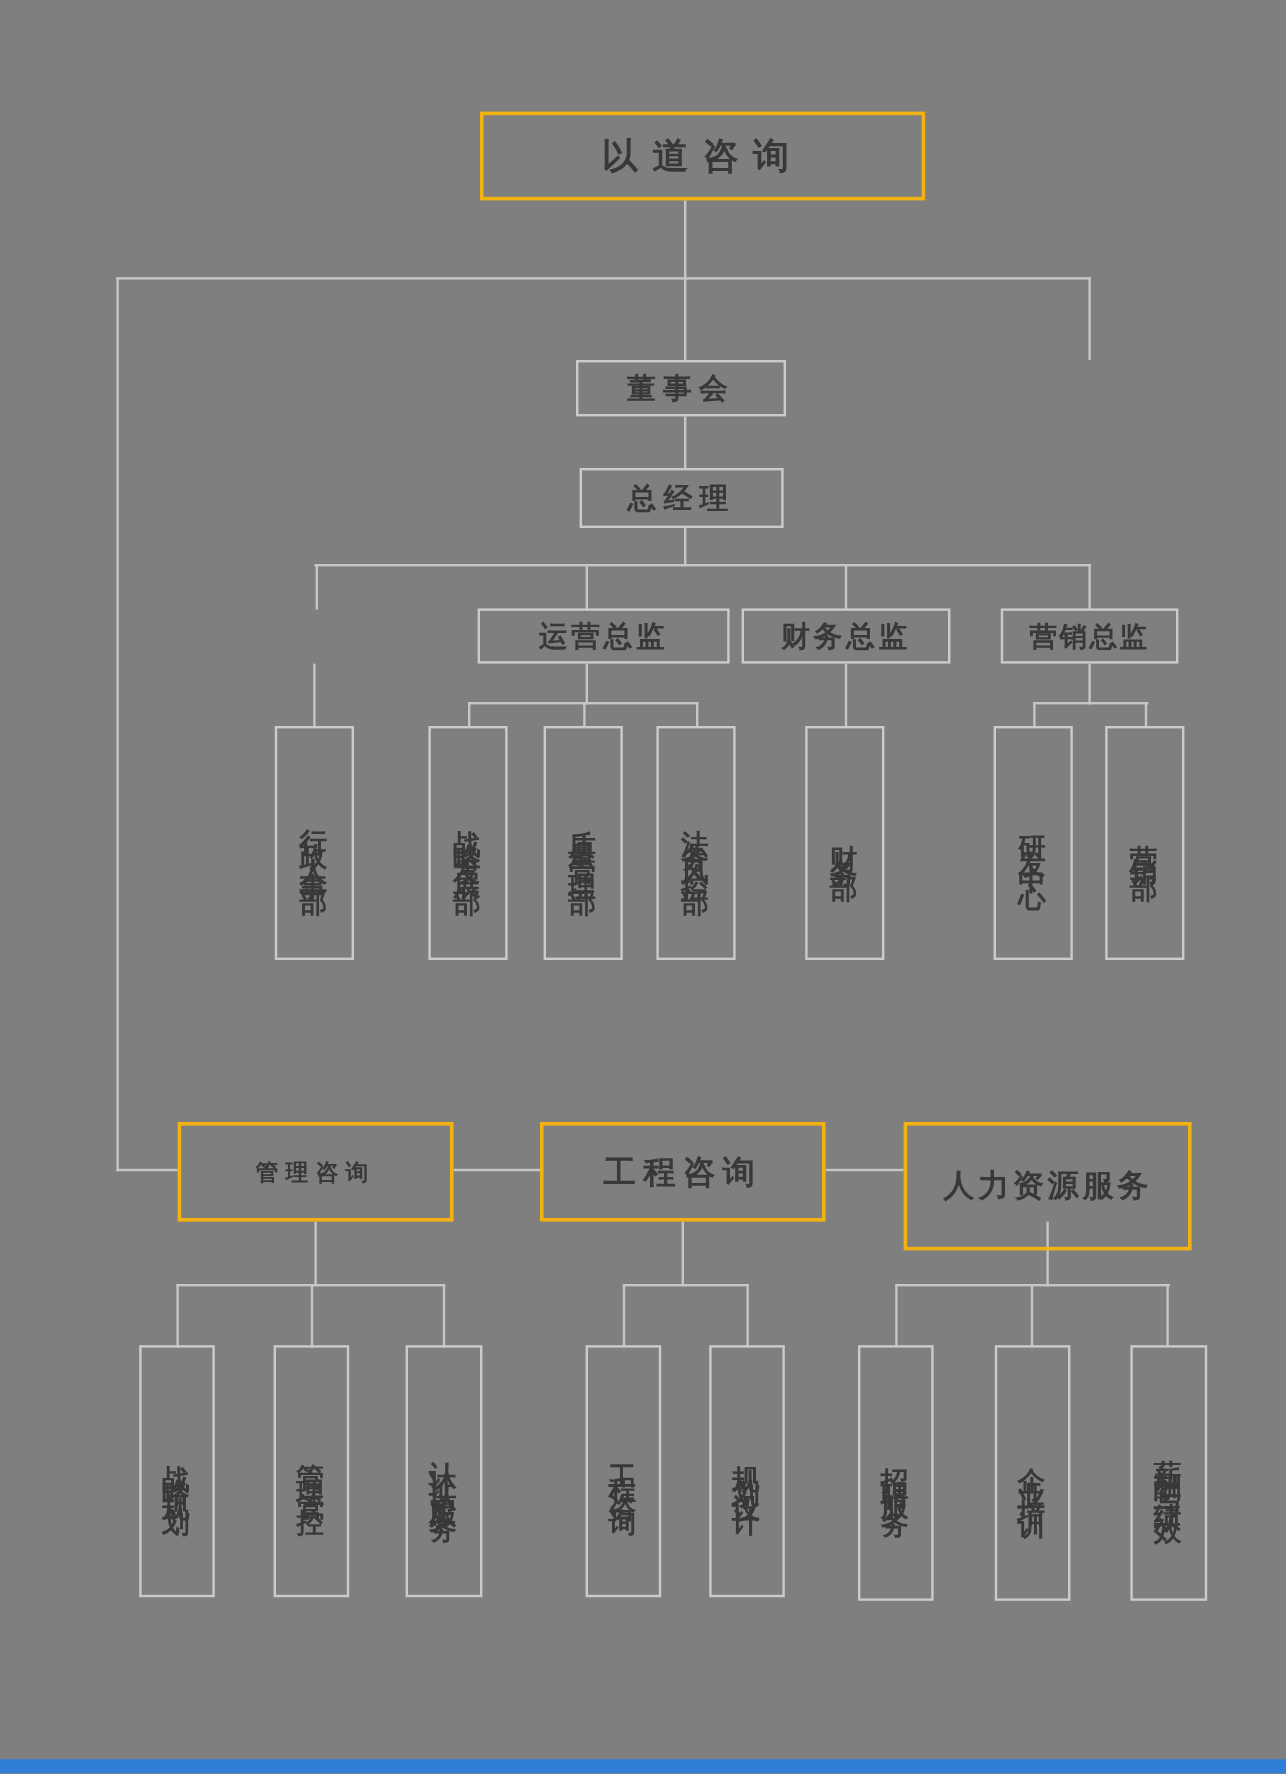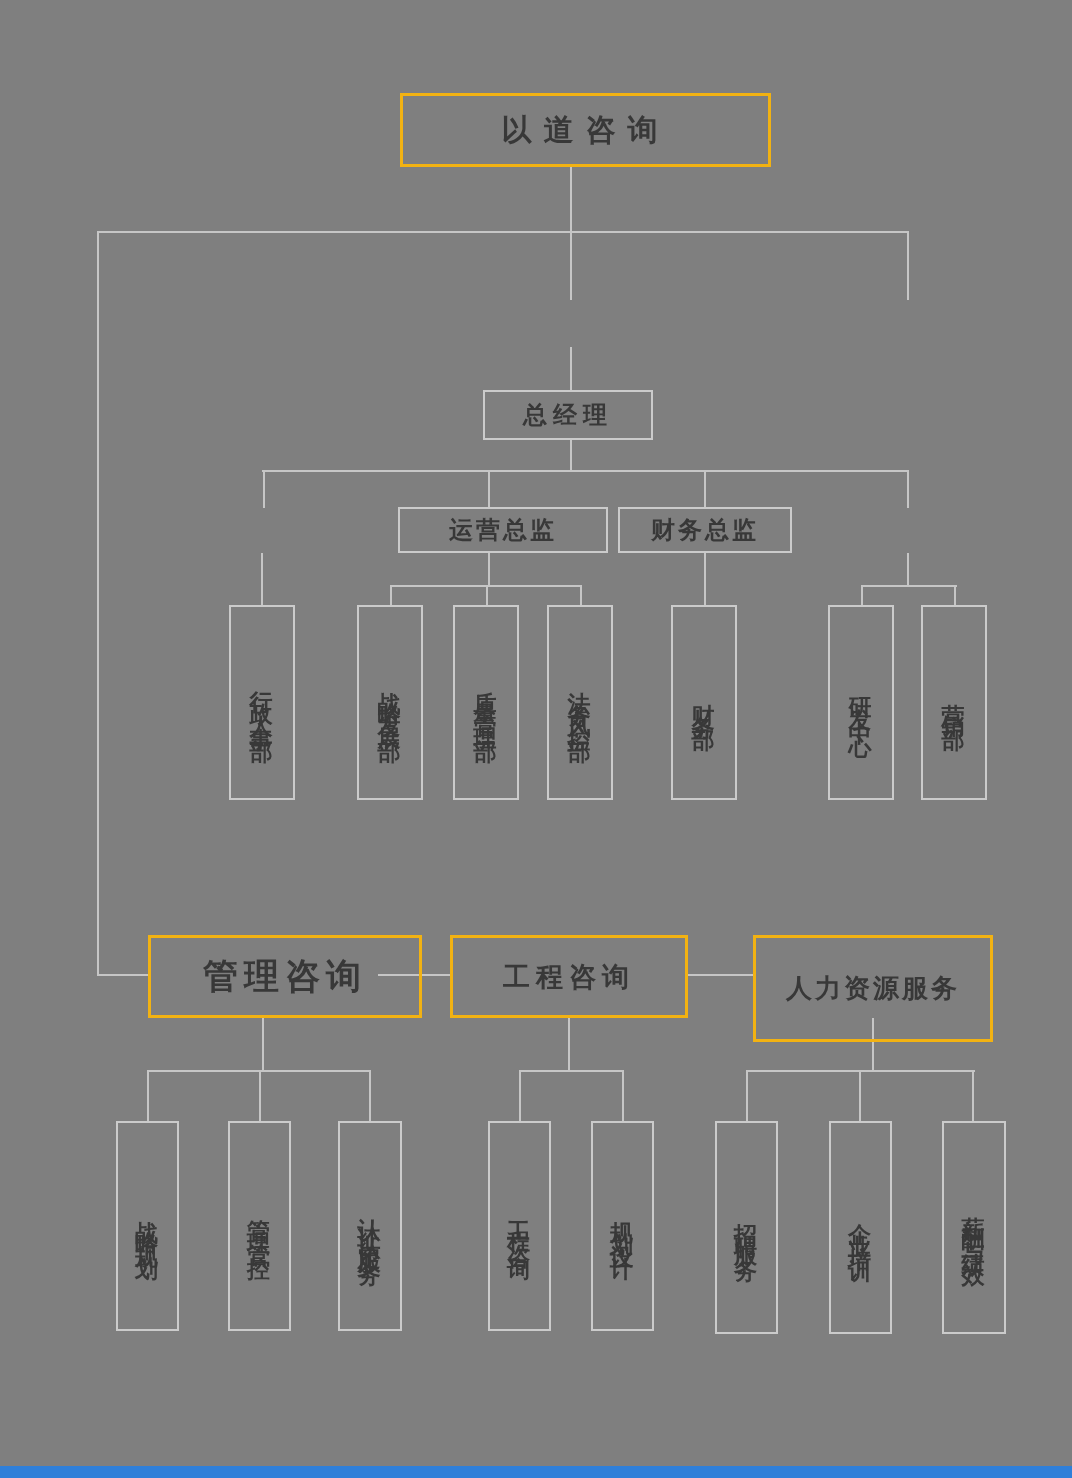--- a/index.html
+++ b/index.html
@@ -73,34 +73,36 @@
   <div class="line" style="left:519px;top:1070px;width:2px;height:52px;"></div>
   <div class="line" style="left:622px;top:1070px;width:2px;height:52px;"></div>
   <div class="line" style="left:872px;top:1018px;width:2px;height:54px;"></div>
   <div class="line" style="left:746px;top:1070px;width:229px;height:2px;"></div>
   <div class="line" style="left:746px;top:1070px;width:2px;height:52px;"></div>
   <div class="line" style="left:859px;top:1070px;width:2px;height:52px;"></div>
   <div class="line" style="left:972px;top:1070px;width:2px;height:52px;"></div>
 
   <div class="box gold" style="left:400px;top:93px;width:371px;height:74px;font-size:30px;letter-spacing:12px;">以道咨询</div>
 
+  <div class="box" style="left:480px;top:300px;width:175px;height:47px;font-size:24px;letter-spacing:6px;">董事会</div>
   <div class="box" style="left:483px;top:390px;width:170px;height:50px;font-size:24px;letter-spacing:6px;">总经理</div>
 
   <div class="box" style="left:398px;top:507px;width:210px;height:46px;font-size:24px;letter-spacing:3px;">运营总监</div>
   <div class="box" style="left:618px;top:507px;width:174px;height:46px;font-size:24px;letter-spacing:3px;">财务总监</div>
+  <div class="box" style="left:834px;top:507px;width:148px;height:46px;font-size:23px;letter-spacing:2px;">营销总监</div>
 
   <div class="box vbox" style="left:229px;top:605px;width:66px;height:195px;font-size:23px;">行政人事部</div>
   <div class="box vbox" style="left:357px;top:605px;width:66px;height:195px;font-size:23px;">战略发展部</div>
   <div class="box vbox" style="left:453px;top:605px;width:66px;height:195px;font-size:23px;">质量管理部</div>
   <div class="box vbox" style="left:547px;top:605px;width:66px;height:195px;font-size:23px;">法务风控部</div>
   <div class="box vbox" style="left:671px;top:605px;width:66px;height:195px;font-size:23px;">财务部</div>
   <div class="box vbox" style="left:828px;top:605px;width:66px;height:195px;font-size:23px;">研发中心</div>
   <div class="box vbox" style="left:921px;top:605px;width:66px;height:195px;font-size:23px;">营销部</div>
 
-  <div class="box gold" style="left:148px;top:935px;width:274px;height:83px;font-size:35px;letter-spacing:6px;">管理咨询</div>
+  <div class="box gold" style="left:148px;top:935px;width:230px;height:83px;font-size:19px;letter-spacing:6px;">管理咨询</div>
   <div class="box gold" style="left:450px;top:935px;width:238px;height:83px;font-size:27px;letter-spacing:6px;">工程咨询</div>
   <div class="box gold" style="left:753px;top:935px;width:240px;height:107px;font-size:26px;letter-spacing:3px;">人力资源服务</div>
 
   <div class="box vbox" style="left:116px;top:1121px;width:63px;height:210px;font-size:23px;">战略规划</div>
   <div class="box vbox" style="left:228px;top:1121px;width:63px;height:210px;font-size:23px;">管理管控</div>
   <div class="box vbox" style="left:338px;top:1121px;width:64px;height:210px;font-size:23px;letter-spacing:9px;">认证认定服务</div>
   <div class="box vbox" style="left:488px;top:1121px;width:63px;height:210px;font-size:23px;">工程咨询</div>
   <div class="box vbox" style="left:591px;top:1121px;width:63px;height:210px;font-size:23px;">规划设计</div>
   <div class="box vbox" style="left:715px;top:1121px;width:63px;height:213px;font-size:23px;">招聘服务</div>
   <div class="box vbox" style="left:829px;top:1121px;width:63px;height:213px;font-size:23px;">企业培训</div>

